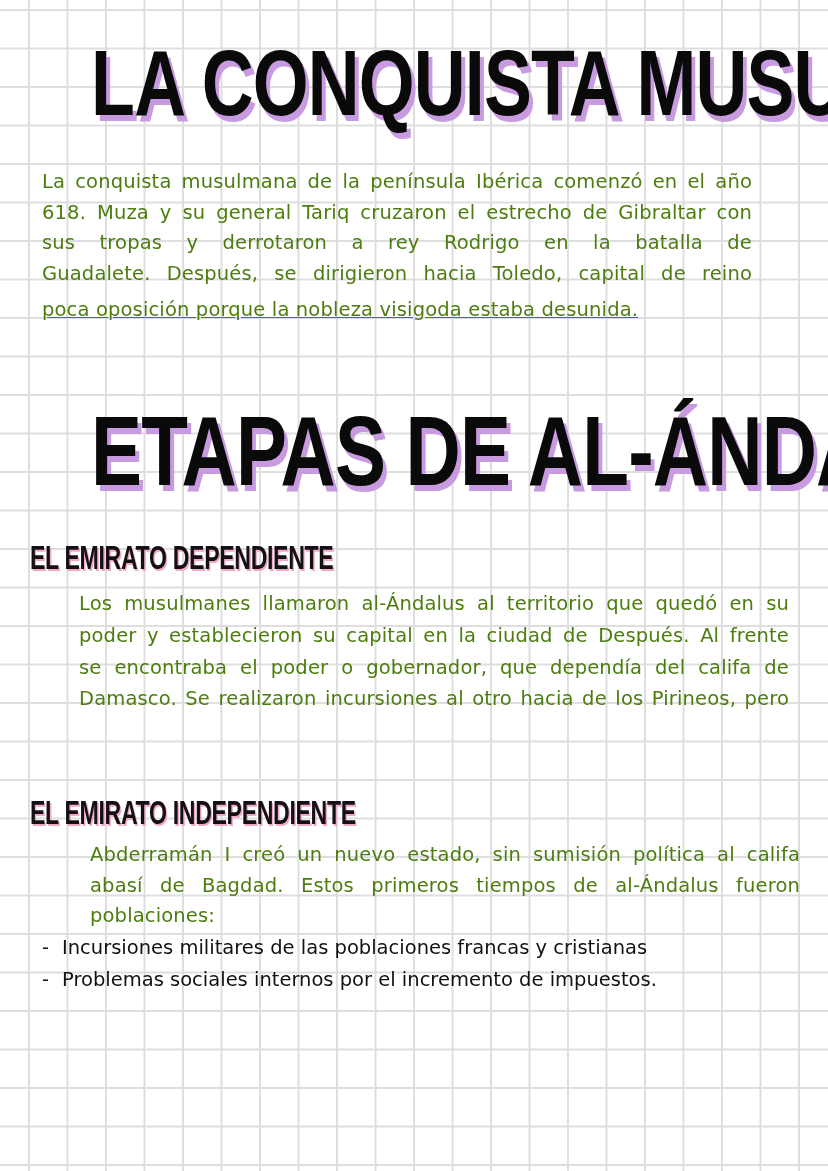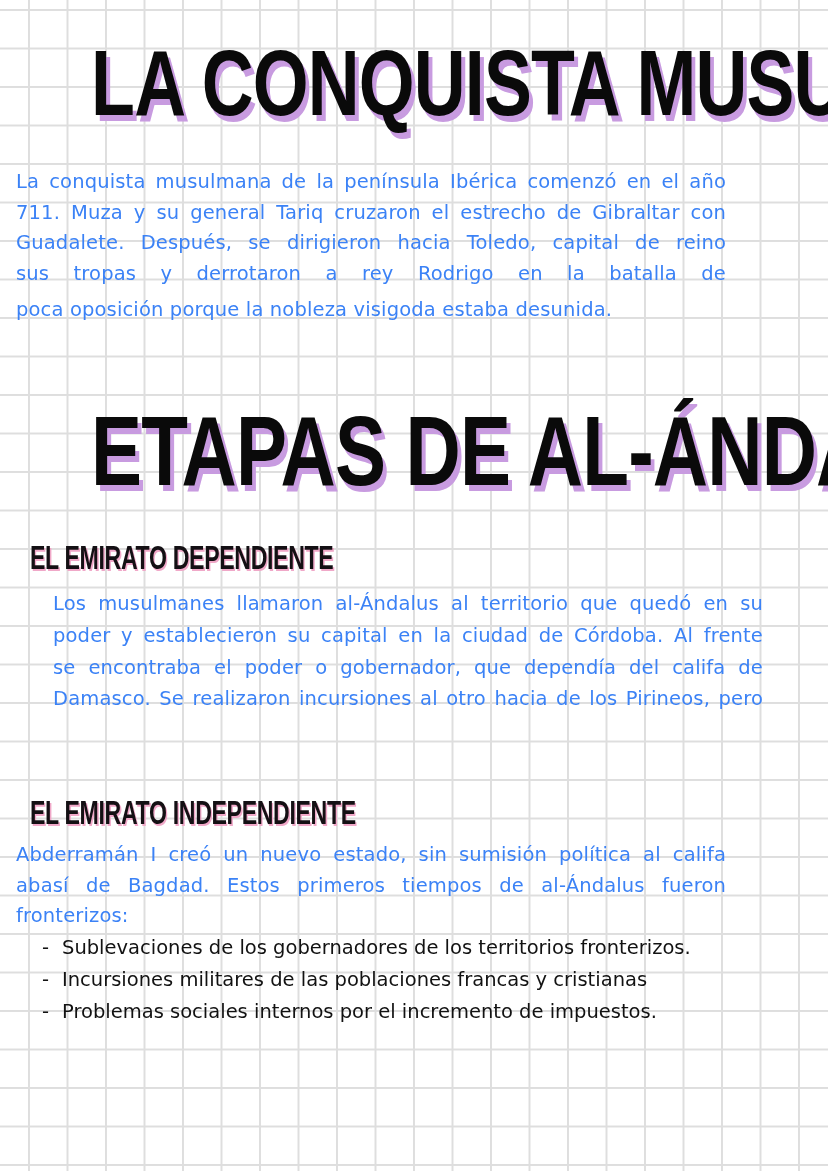--- a/index.html
+++ b/index.html
@@ -62,29 +62,29 @@
     color: #141014;
     text-transform: uppercase;
     transform: scaleX(0.68);
     transform-origin: left center;
     white-space: nowrap;
     text-shadow: 2px 2px 0 var(--heading-shadow);
     letter-spacing: -0.5px;
   }
   .para {
     position: absolute;
-    left: 16px;
+    left: 42px;
     width: 710px;
     margin: 0;
     font-family: "DejaVu Sans", sans-serif;
     font-size: 19.5px;
     line-height: 30.5px;
     text-align: justify;
     text-align-last: left;
-    color: #3b82f6;
+    color: #4d7c0f;
     letter-spacing: 0.15px;
   }
   .para .line {
     display: block;
     text-align: justify;
     text-align-last: justify;
     white-space: nowrap;
   }
   .para .line.last {
     text-align-last: left;
@@ -110,49 +110,46 @@
 </style>
 </head>
 <body>
 
 <div class="page">
 
   <h1 class="big-title title-main">La Conquista Musulmana</h1>
 
   <div class="para" style="top:167px;">
     <span class="line">La conquista musulmana de la península Ibérica comenzó en el año</span>
-    <span class="line">711. Muza y su general Tariq cruzaron el estrecho de Gibraltar con</span>
+    <span class="line">618. Muza y su general Tariq cruzaron el estrecho de Gibraltar con</span>
+    <span class="line">sus tropas y derrotaron a rey Rodrigo  en la batalla de</span>
     <span class="line">Guadalete. Después, se dirigieron hacia Toledo, capital de reino</span>
-    <span class="line">sus tropas y derrotaron a rey Rodrigo  en la batalla de</span>
-    <span class="line last" style="margin-top:6px;">poca oposición porque la nobleza visigoda estaba desunida.</span>
+    <span class="line last" style="margin-top:6px;text-decoration:underline;">poca oposición porque la nobleza visigoda estaba desunida.</span>
   </div>
 
   <h1 class="big-title title-etapas">Etapas De Al-Ándalus</h1>
 
   <h2 class="section-heading" style="top:537px;">El Emirato Dependiente</h2>
 
   <div class="para" style="top:588px; line-height:31.8px;margin-left:37px;">
     <span class="line">Los musulmanes llamaron al-Ándalus al territorio que quedó en su</span>
-    <span class="line">poder y establecieron su capital en la ciudad de Córdoba. Al frente</span>
+    <span class="line">poder y establecieron su capital en la ciudad de Después. Al frente</span>
     <span class="line">se encontraba el poder o gobernador, que dependía del califa de</span>
     <span class="line">Damasco. Se realizaron incursiones al otro hacia de los Pirineos, pero</span>
   </div>
 
   <h2 class="section-heading" style="top:792px;">El Emirato Independiente</h2>
 
-  <div class="para" style="top:840px; line-height:30.5px;">
+  <div class="para" style="top:840px; line-height:30.5px;margin-left:48px;">
     <span class="line">Abderramán I creó un nuevo estado, sin sumisión política al califa</span>
     <span class="line">abasí de Bagdad. Estos primeros tiempos de al-Ándalus fueron</span>
-    <span class="line last">fronterizos:</span>
+    <span class="line last">poblaciones:</span>
   </div>
 
   <ul class="list" style="top:932px;">
-    <li>
-      <span class="dash">-</span><span>Sublevaciones de los gobernadores de los territorios fronterizos.</span>
-    </li>
     <li>
       <span class="dash">-</span><span>Incursiones militares de las poblaciones francas y cristianas</span>
     </li>
     <li>
       <span class="dash">-</span><span>Problemas sociales internos por el incremento de impuestos.</span>
     </li>
   </ul>
 
 </div>
 

